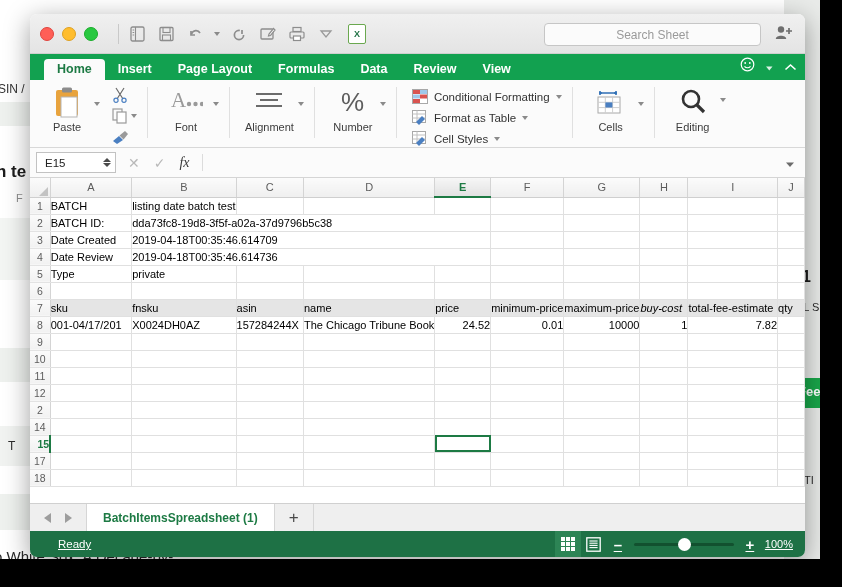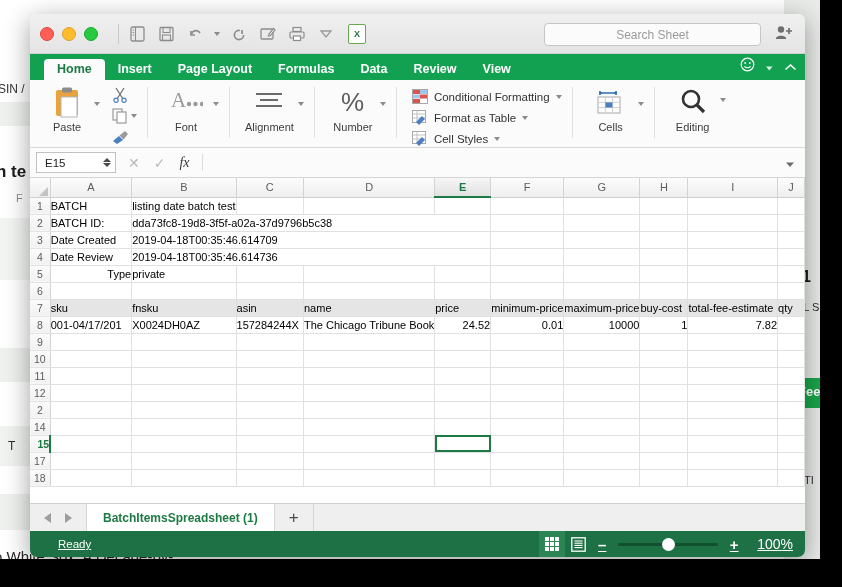--- a/index.html
+++ b/index.html
@@ -254,21 +254,21 @@
   }
   .status-ready { margin-left: 28px; }
   .status-right { margin-left:auto; display:flex; align-items:center; gap:0; padding-right:12px; }
   .viewbtn {
     width:26px; height:26px; display:flex; align-items:center; justify-content:center;
   }
   .viewbtn.active { background:#2d8455; }
   .zmbtn { width:22px; display:flex; align-items:center; justify-content:center; font-size:15px; font-weight:bold; }
   .ztrack { width:100px; height:3px; background:#12512f; border-radius:2px; position:relative; margin:0 5px; }
   .zknob { position:absolute; left:44px; top:-5px; width:13px; height:13px; border-radius:50%; background:#ffffff; }
-  .zlabel { margin-left:12px; font-size:14px; }
+  .zlabel { margin-left:4px; font-size:11px; }
 
   .minigrid { display:grid; grid-template-columns:repeat(3,4px); grid-template-rows:repeat(3,4px); gap:1px; }
   .minigrid i { background:#ffffff; display:block; }
 </style>
 </head>
 <body>
 
 <div id="root">
 
   <div class="bg-page">
@@ -630,21 +630,21 @@
               <td class="cell" style="width: 84px;">Date Review</td>
               <td class="cell" colspan="4" style="width: auto;">2019-04-18T00:35:46.614736</td>
               <td class="cell" style="width: 72px;"></td>
               <td class="cell" style="width: 72px;"></td>
               <td class="cell" style="width: 49px;"></td>
               <td class="cell" style="width: 90px;"></td>
               <td class="cell" style="width: 30px;"></td>
             </tr>
             <tr>
               <th class="rowhead-cell">5</th>
-              <td class="cell" style="width: 84px; text-align: right;">Type</td>
+              <td class="cell" style="width: 84px;">Type</td>
               <td class="cell" style="width: 69px;">private</td>
               <td class="cell" style="width: 68px;"></td>
               <td class="cell" style="width: 130px;"></td>
               <td class="cell" style="width: 65px;"></td>
               <td class="cell" style="width: 72px;"></td>
               <td class="cell" style="width: 72px;"></td>
               <td class="cell" style="width: 49px;"></td>
               <td class="cell" style="width: 90px;"></td>
               <td class="cell" style="width: 30px;"></td>
             </tr>
@@ -663,21 +663,21 @@
             </tr>
             <tr>
               <th class="rowhead-cell">7</th>
               <td class="cell yellow" style="width: 84px;">sku</td>
               <td class="cell yellow" style="width: 69px;">fnsku</td>
               <td class="cell yellow" style="width: 68px;">asin</td>
               <td class="cell yellow" style="width: 130px;">name</td>
               <td class="cell yellow" style="width: 65px;">price</td>
               <td class="cell yellow" style="width: 72px;">minimum-price</td>
               <td class="cell yellow" style="width: 72px;">maximum-price</td>
-              <td class="cell yellow" style="width: 49px;">buy-cost</td>
+              <td class="cell yellow" style="width: 49px; font-style: italic;">buy-cost</td>
               <td class="cell yellow" style="width: 90px;">total-fee-estimate</td>
               <td class="cell yellow" style="width: 30px;">qty</td>
             </tr>
             <tr>
               <th class="rowhead-cell">8</th>
               <td class="cell" style="width: 84px;">001-04/17/201</td>
               <td class="cell" style="width: 69px;">X0024DH0AZ</td>
               <td class="cell" style="width: 68px;">157284244X</td>
               <td class="cell" style="width: 130px;">The Chicago Tribune Book</td>
               <td class="cell num" style="width: 65px;">24.52</td>

